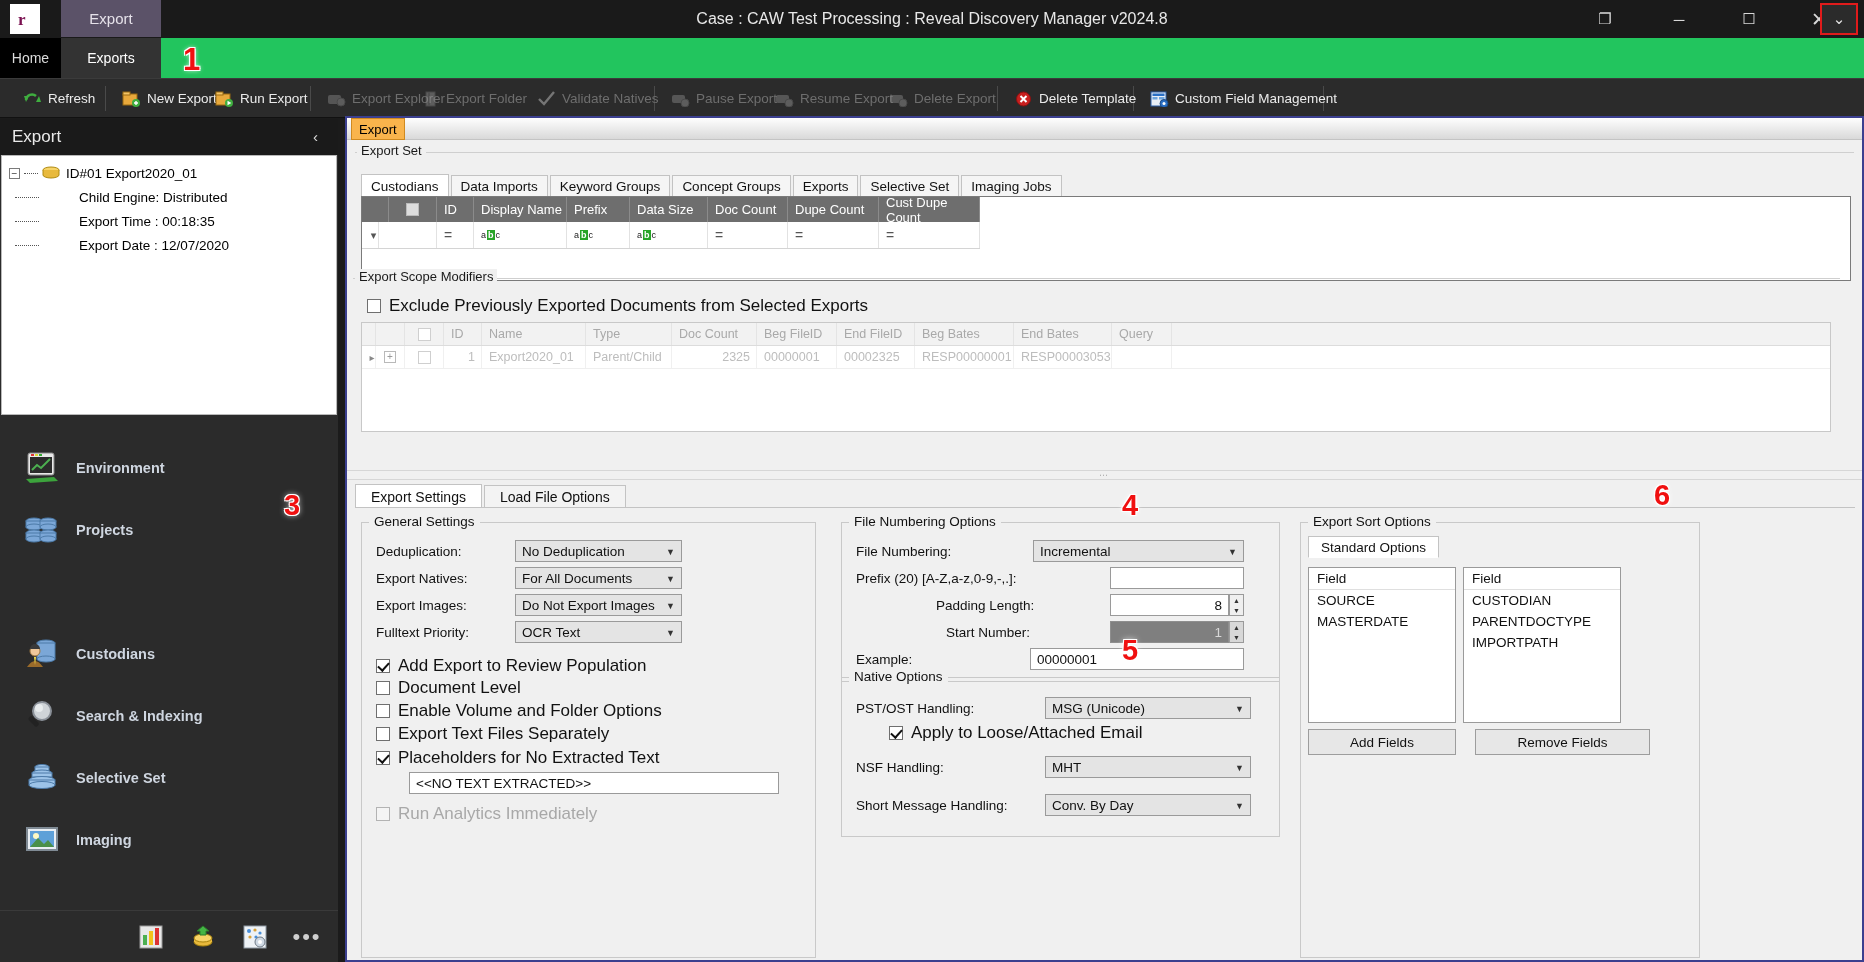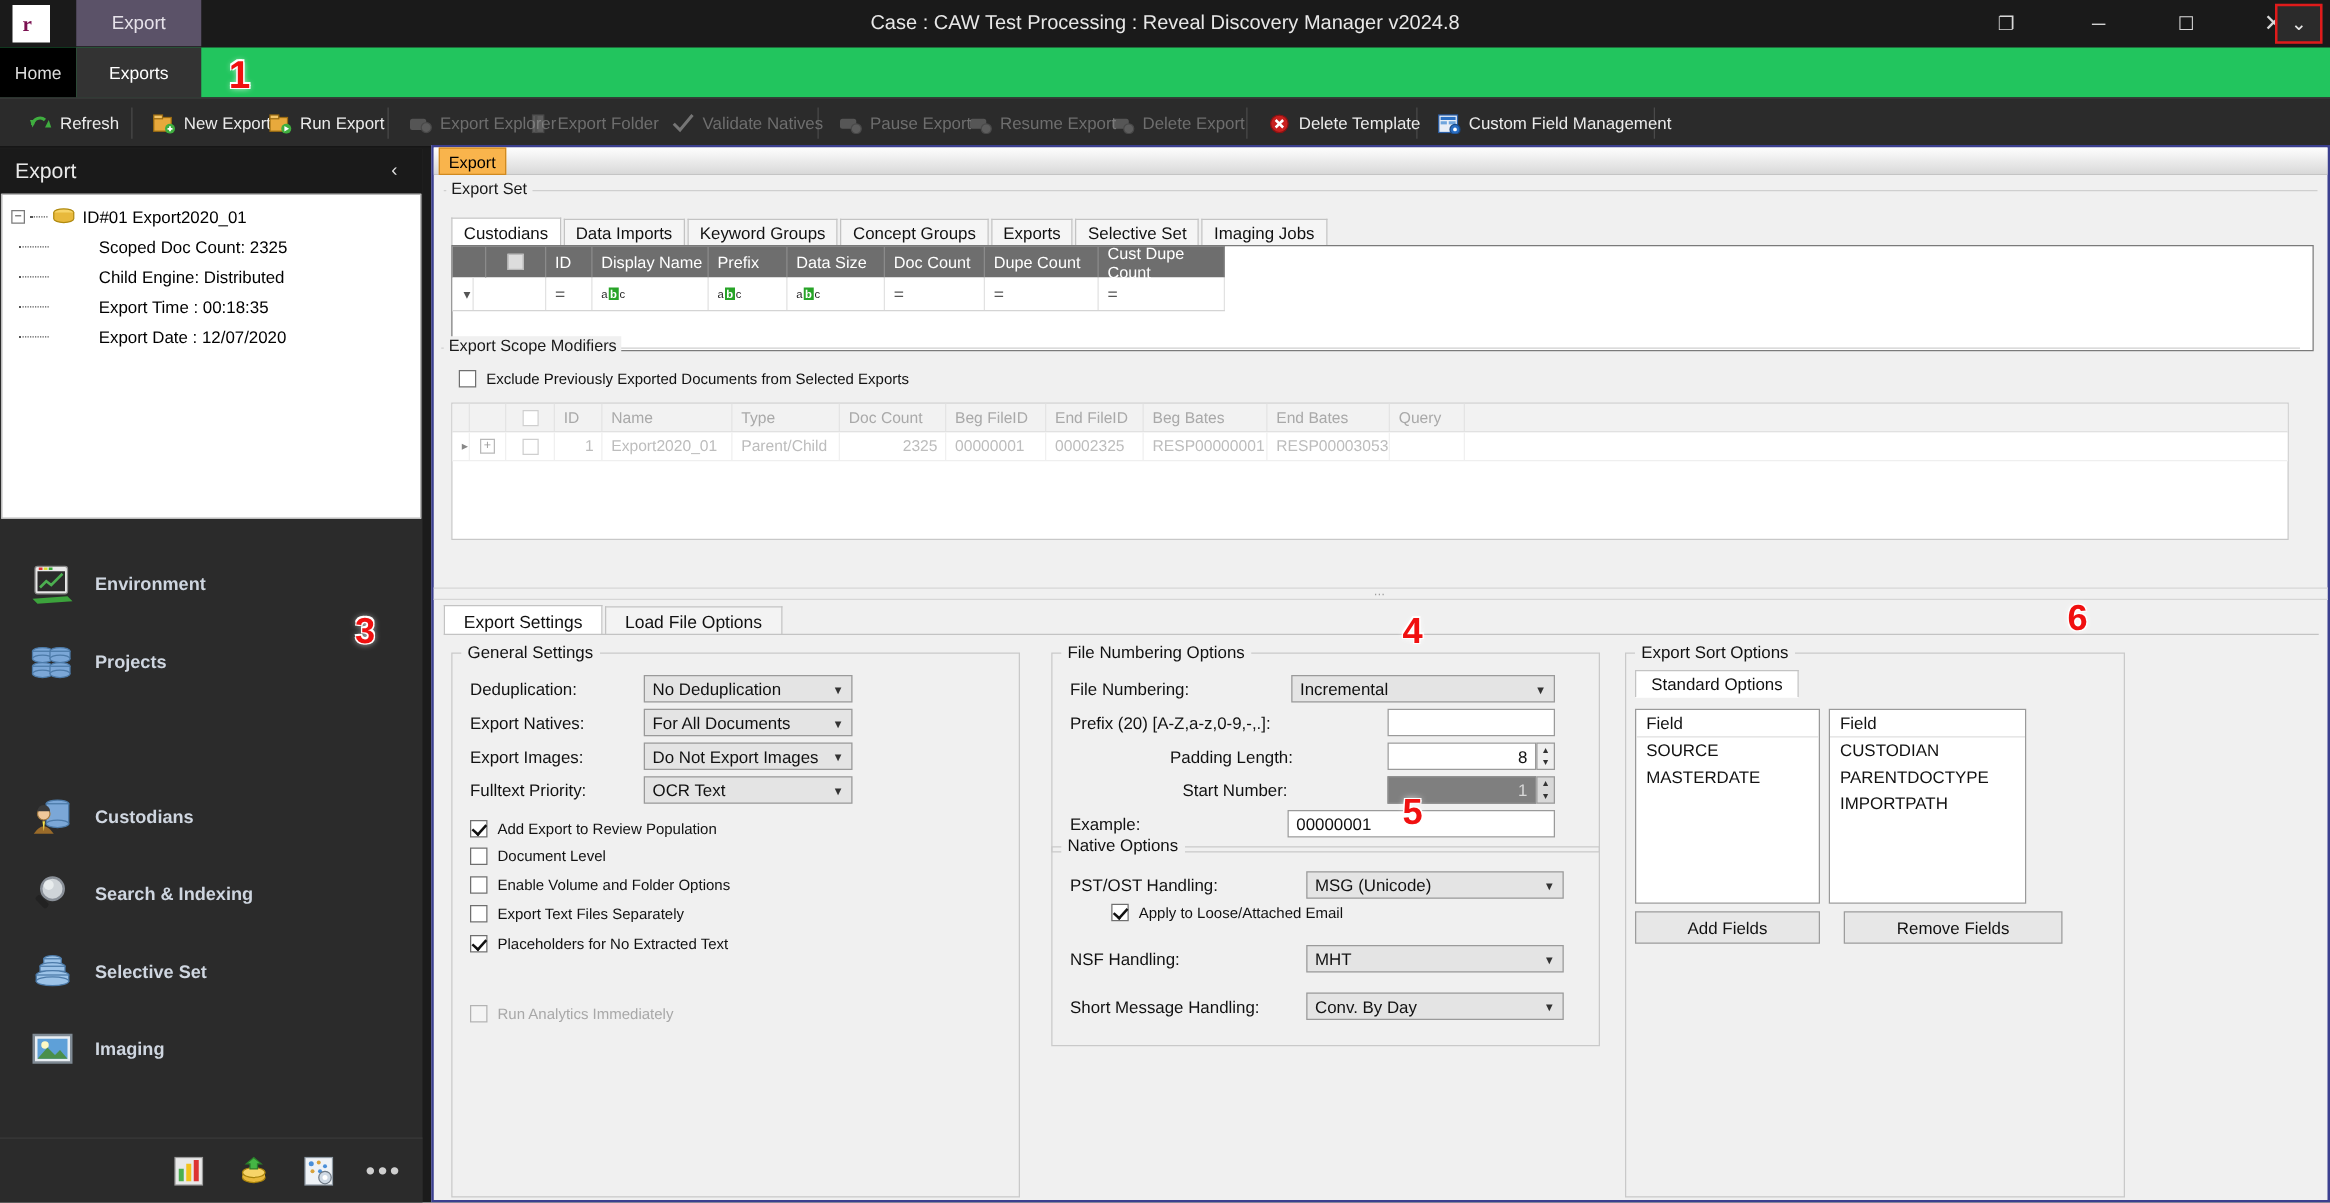--- a/index.html
+++ b/index.html
@@ -194,21 +194,21 @@
   #badge2 {
     position:absolute; left:1100px; top:205px;
     color:#f01010; font-size:30px; font-weight:bold;
     text-shadow:-1px -1px 0 #fff,1px -1px 0 #fff,-1px 1px 0 #fff,1px 1px 0 #fff,0 0 5px #fff;
   }
 
   
   #grp-scope {
     position:absolute; left:6px; top:152px; width:1487px; height:168px;
   }
-  .chkrow { position:absolute; display:flex; align-items:center; font-size:12px; color:#111; }
+  .chkrow { position:absolute; display:flex; align-items:center; font-size:17px; color:#111; }
   .cbox {
     width:14px; height:14px; border:1px solid #6f6f6f; background:#fff;
     margin-right:8px; position:relative; flex:0 0 auto;
   }
   .cbox.checked::after {
     content:""; position:absolute; left:3px; top:0px; width:5px; height:9px;
     border:solid #111; border-width:0 2px 2px 0; transform:rotate(42deg);
   }
   .cbox.dim { border-color:#b3b3b3; background:#f4f4f4; }
 
@@ -427,24 +427,20 @@
     <div class="tr-root">
       <span class="tr-expander">−</span>
       <span class="dotline"></span>
       <span class="foldericon">
         <svg width="20" height="14" viewBox="0 0 20 14">
           <ellipse cx="10" cy="4" rx="8" ry="3" fill="#f7d468" stroke="#b08a10"></ellipse>
           <path d="M2 4 v5 a8 3 0 0 0 16 0 V4" fill="#e8b93c" stroke="#b08a10"></path>
         </svg>
       </span>
       <span>ID#01 Export2020_01</span>
-    </div>
-    <div class="tr-child">
-      <span class="vstub"></span>
-      <span class="lbl">Scoped Doc Count: 2325</span>
     </div>
     <div class="tr-child">
       <span class="vstub"></span>
       <span class="lbl">Child Engine: Distributed</span>
     </div>
     <div class="tr-child">
       <span class="vstub"></span>
       <span class="lbl">Export Time : 00:18:35</span>
     </div>
     <div class="tr-child">
@@ -739,20 +735,23 @@
       <span>Enable Volume and Folder Options</span>
     </div>
     <div class="chkrow" style="left:15px; top:202px">
       <span class="cbox"></span>
       <span>Export Text Files Separately</span>
     </div>
     <div class="chkrow" style="left:15px; top:226px">
       <span class="cbox checked"></span>
       <span>Placeholders for No Extracted Text</span>
     </div>
+    <div class="txtinput" style="left:48px; top:250px; width:370px">
+      <span>&lt;&lt;NO TEXT EXTRACTED&gt;&gt;</span>
+    </div>
     <div class="chkrow" style="left:15px; top:282px; color:#a8a8a8">
       <span class="cbox dim"></span>
       <span>Run Analytics Immediately</span>
     </div>
   </div>
 
   <div class="panel-grp" id="grp-filenum" style="left:494px; top:404px; width:439px; height:160px">
     <div class="panel-box"></div>
     <div class="panel-legend">File Numbering Options</div>
 

